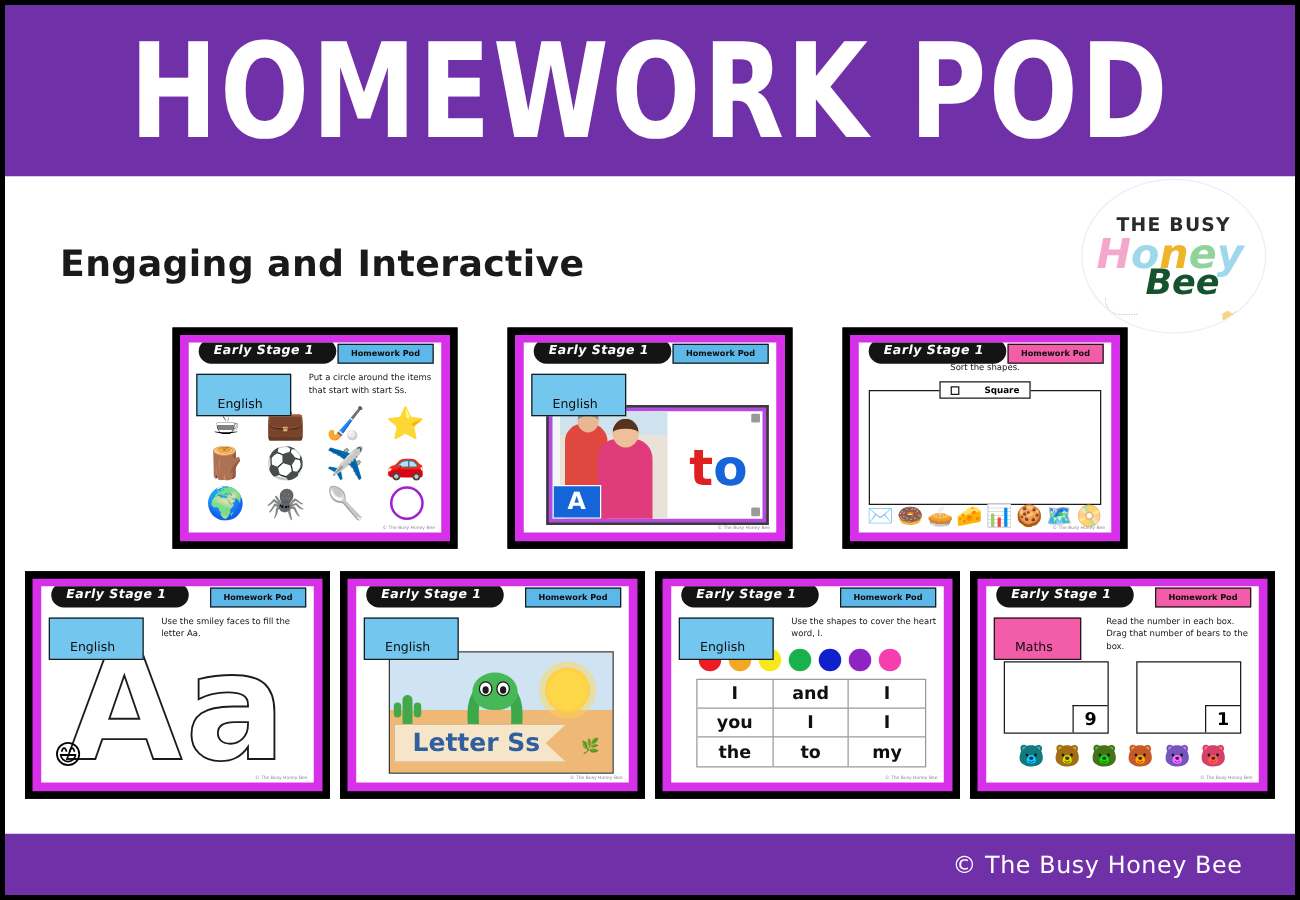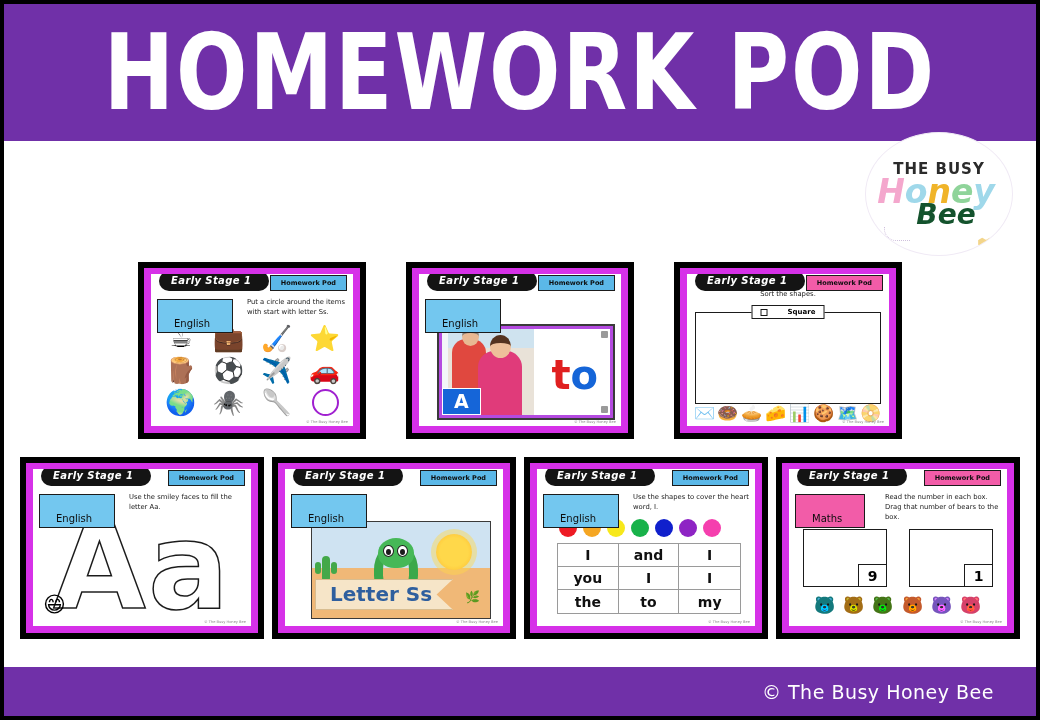--- a/index.html
+++ b/index.html
@@ -42,21 +42,21 @@
   .footer-credit {
     color: #ffffff;
     font-size: 19px;
     letter-spacing: 0.5px;
     margin-right: 42px;
     white-space: nowrap;
   }
   
   .logo {
     position: absolute;
-    right: 23px; top: 128px;
+    right: 23px; top: 139px;
     width: 148px; height: 124px;
     background: #ffffff;
     border-radius: 50%;
     border: 1px solid #f0eaf5;
     display: flex; flex-direction: column;
     align-items: center; justify-content: center;
     overflow: hidden;
     z-index: 5;
   }
   .logo-top {
@@ -406,30 +406,31 @@
   </div>
 
   <div class="logo">
     <div class="logo-top">THE BUSY</div>
     <div class="logo-honey"><span class="lg-p">H</span><span class="lg-b">o</span><span class="lg-y">n</span><span class="lg-g">e</span><span class="lg-b">y</span></div>
     <div class="logo-bee">Bee</div>
     <div class="logo-swirl"></div>
     <div class="logo-honeycomb">⬢⬢⬢</div>
   </div>
 
+  <div class="subtitle">Engaging and Interactive</div>
 
   <div class="row1 r1">
 
     <div class="card">
       <div class="card-frame">
         <div class="card-inner">
           <div class="stage-pill">Early Stage 1</div>
           <div class="pod-badge">Homework Pod</div>
           <div class="subject-tag">English</div>
-          <div class="instr">Put a circle around the items with start with letter Ss.</div>
+          <div class="instr">Put a circle around the items that start with start Ss.</div>
           <div class="pic-grid">
             <div class="pic-cell">☕</div>
             <div class="pic-cell">💼</div>
             <div class="pic-cell">🏑</div>
             <div class="pic-cell">⭐</div>
             <div class="pic-cell">🪵</div>
             <div class="pic-cell">⚽</div>
             <div class="pic-cell">✈️</div>
             <div class="pic-cell">🚗</div>
             <div class="pic-cell">🌍</div>

